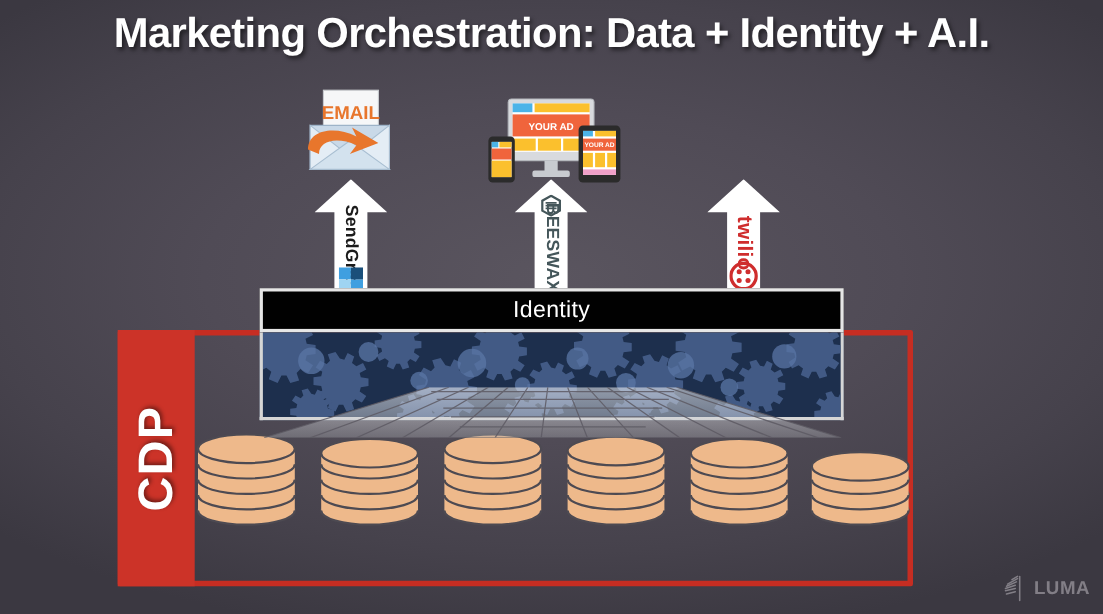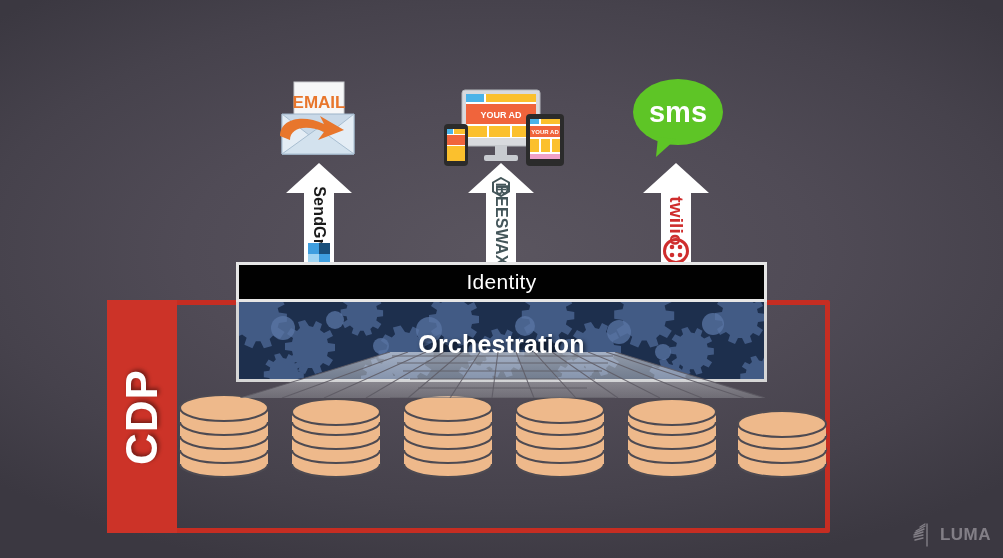--- a/index.html
+++ b/index.html
@@ -107,20 +107,21 @@
     display:flex;align-items:center;gap:3px;
     opacity:.45;
   }
   #luma-text{color:#d8d4da;font-size:17px;font-weight:bold;letter-spacing:.5px;}
 </style>
 </head>
 <body>
 
 <div id="stage">
 
+  <div id="title">Marketing Orchestration: Data + Identity + A.I.</div>
 
   <div class="icon-wrap" style="left:270px;top:78px;width:96px;height:84px;">
     <svg width="96" height="84" viewBox="0 0 96 84">
 
       <rect x="24" y="4" width="50" height="40" fill="#f6f7f8" stroke="#c9ccd0" stroke-width="1"></rect>
       <text x="49" y="30" font-family="Liberation Sans, sans-serif" font-size="17" font-weight="bold" fill="#e8762c" text-anchor="middle">EMAIL</text>
 
       <path d="M12 36 L84 36 L84 76 L12 76 Z" fill="#c9d9e8" stroke="#9db3c8" stroke-width="1"></path>
 
       <path d="M12 36 L48 64 L84 36 L84 76 L12 76 Z" fill="#e4edf5" stroke="#a8bed1" stroke-width="1"></path>
@@ -158,27 +159,20 @@
       <rect x="103" y="31" width="19" height="5" fill="#fbc02d"></rect>
       <rect x="92" y="38" width="30" height="11" fill="#f0643c"></rect>
       <text x="107" y="46" font-family="Liberation Sans, sans-serif" font-size="6" font-weight="bold" fill="#ffffff" text-anchor="middle">YOUR AD</text>
       <rect x="92" y="51" width="9" height="13" fill="#fbc02d"></rect>
       <rect x="103" y="51" width="9" height="13" fill="#fbc02d"></rect>
       <rect x="114" y="51" width="8" height="13" fill="#fbc02d"></rect>
       <rect x="92" y="66" width="30" height="5" fill="#f0a0c8"></rect>
     </svg>
   </div>
 
-  <div class="icon-wrap" style="left:632px;top:75px;width:92px;height:86px;">
-    <svg width="92" height="86" viewBox="0 0 92 86">
-      <ellipse cx="46" cy="37" rx="45" ry="33" fill="#5ec526"></ellipse>
-      <path d="M26 62 L24 82 L44 64 Z" fill="#5ec526"></path>
-      <text x="46" y="47" font-family="Liberation Sans, sans-serif" font-size="29" font-weight="bold" fill="#ffffff" text-anchor="middle">sms</text>
-    </svg>
-  </div>
 
   <div class="arrow-wrap" style="left:286px;top:163px;width:66px;height:105px;">
     <svg width="66" height="105" viewBox="0 0 66 105" style="position:absolute;left:0;top:0;">
       <path d="M33 0 L66 30 L48 30 L48 105 L18 105 L18 30 L0 30 Z" fill="#ffffff"></path>
     </svg>
     <span class="arrow-label" style="color:#1b1b1b;top:60px;">SendGrid</span>
     <svg width="22" height="22" viewBox="0 0 22 22" style="position:absolute;left:22px;top:80px;">
       <rect x="0" y="0" width="11" height="11" fill="#3f9fe0"></rect>
       <rect x="11" y="11" width="11" height="11" fill="#3f9fe0"></rect>
       <rect x="11" y="0" width="11" height="11" fill="#1a4f7a"></rect>
@@ -246,21 +240,20 @@
         <circle cx="190" cy="28" r="13"></circle>
         <circle cx="286" cy="24" r="10"></circle>
         <circle cx="380" cy="30" r="12"></circle>
         <circle cx="474" cy="22" r="11"></circle>
         <circle cx="142" cy="44" r="8"></circle>
         <circle cx="236" cy="48" r="7"></circle>
         <circle cx="330" cy="46" r="9"></circle>
         <circle cx="424" cy="50" r="8"></circle>
       </g>
     </svg>
-    <div id="orch-label">Orchestration</div>
   </div>
 
   <svg id="mesh" width="525" height="46" viewBox="0 0 525 46">
     <defs>
       <linearGradient id="mg" x1="0" y1="0" x2="0" y2="1">
         <stop offset="0%" stop-color="#ffffff" stop-opacity="0.95"></stop>
         <stop offset="55%" stop-color="#d8dade" stop-opacity="0.85"></stop>
         <stop offset="100%" stop-color="#a5a7ac" stop-opacity="0.7"></stop>
       </linearGradient>
     </defs>

